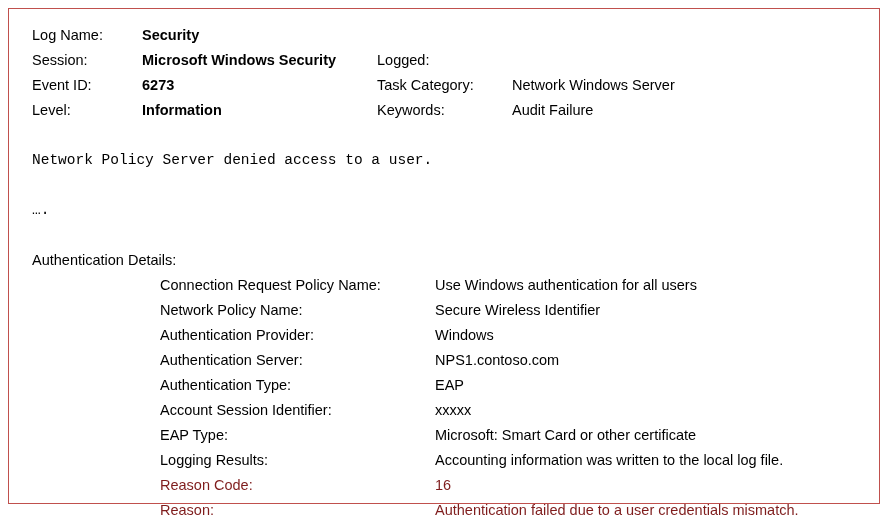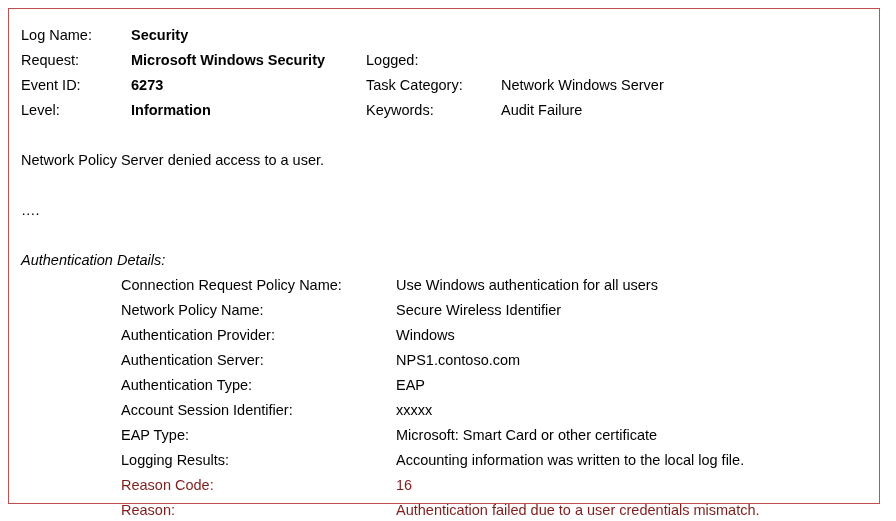--- a/index.html
+++ b/index.html
@@ -16,20 +16,21 @@
   }
   #event-box {
     position: absolute;
     left: 8px;
     top: 8px;
     width: 872px;
     height: 496px;
     border: 1px solid #c0504d;
     box-sizing: border-box;
     background: #ffffff;
+    padding-left: 11px;
   }
   .inner {
     position: relative;
     padding: 14px 12px 10px 12px;
     height: 100%;
     box-sizing: border-box;
   }
   .row {
     display: flex;
     align-items: baseline;
@@ -41,38 +42,39 @@
   .val-a { width: 235px; flex: 0 0 235px; font-weight: bold; }
   .lbl-b { width: 135px; flex: 0 0 135px; }
   .val-b { flex: 0 0 auto; }
   .spacer-line {
     height: 25px;
   }
   .para {
     font-size: 14.5px;
     line-height: 25px;
     white-space: pre;
+    font-family: Liberation Mono, monospace;
   }
   .section-title {
     font-size: 14.5px;
     line-height: 25px;
     white-space: pre;
-    font-style: italic;
   }
   .detail-row {
     display: flex;
     align-items: baseline;
     font-size: 14.5px;
     line-height: 25px;
     white-space: pre;
     padding-left: 100px;
   }
   .detail-label {
     width: 275px;
     flex: 0 0 275px;
+    margin-left: 28px;
   }
   .detail-value {
     flex: 1 1 auto;
   }
   .red {
     color: #7f1d1d;
   }
 </style>
 </head>
 <body>
@@ -81,21 +83,21 @@
   <div class="inner">
 
     <div class="row">
       <span class="lbl-a">Log Name:</span>
       <span class="val-a">Security</span>
       <span class="lbl-b"></span>
       <span class="val-b"></span>
     </div>
 
     <div class="row">
-      <span class="lbl-a">Request:</span>
+      <span class="lbl-a">Session:</span>
       <span class="val-a">Microsoft Windows Security</span>
       <span class="lbl-b">Logged:</span>
     </div>
 
     <div class="row">
       <span class="lbl-a">Event ID:</span>
       <span class="val-a">6273</span>
       <span class="lbl-b">Task Category:</span>
       <span class="val-b">Network Windows Server</span>
     </div>

